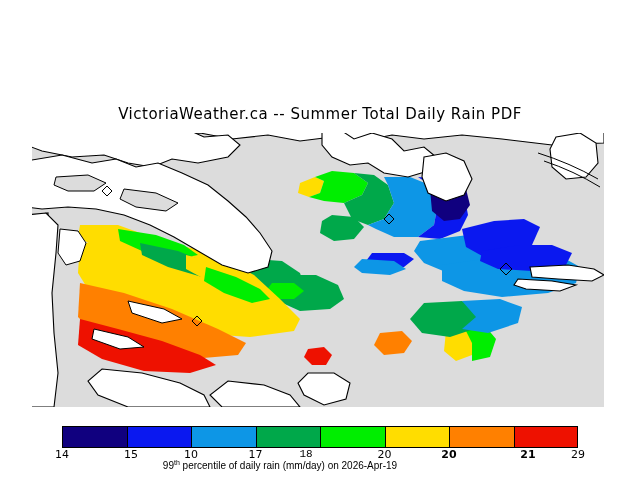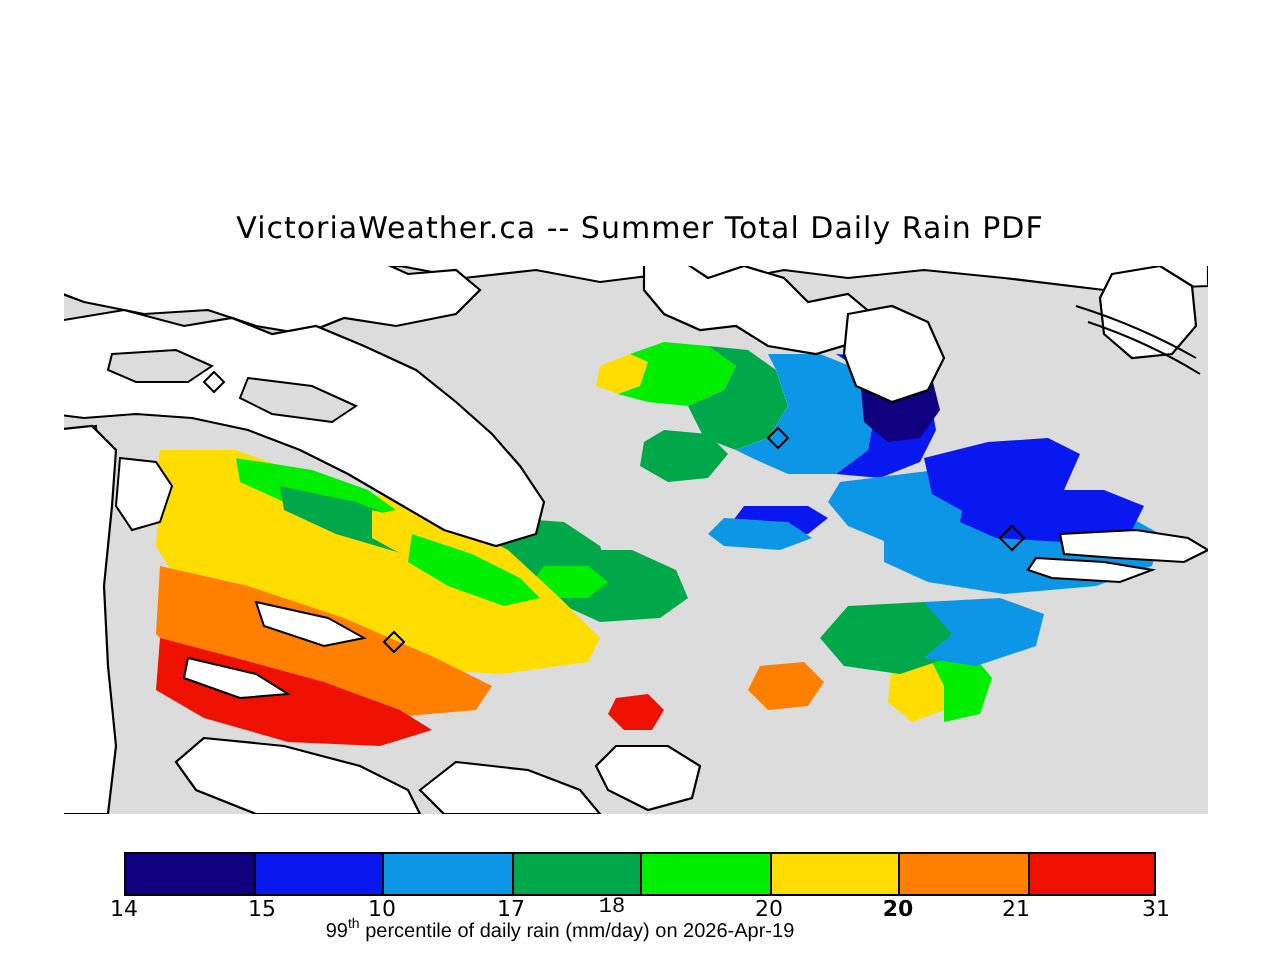--- a/index.html
+++ b/index.html
@@ -229,16 +229,16 @@
     <div class="cb-band last" title="21-22" style="left: 451.5px; width: 64.5px; background: rgb(238, 17, 0);"></div>
   </div>
 <div id="cb-ticks">
     <span class="cb-tick" style="left: 62px;">14</span>
     <span class="cb-tick" style="left: 131px;">15</span>
     <span class="cb-tick" style="left: 191px;">10</span>
     <span class="cb-tick" style="left: 255.5px; text-align: center;">17</span>
     <span class="cb-tick" style="left: 306px; font-family: Liberation Mono, monospace;">18</span>
     <span class="cb-tick" style="left: 384.5px;">20</span>
     <span class="cb-tick" style="left: 449px; font-weight: bold;">20</span>
-    <span class="cb-tick" style="left: 508px;">21</span>
-    <span class="cb-tick" style="left: 578px;">31</span>
+    <span class="cb-tick" style="left: 528px; font-weight: bold;">21</span>
+    <span class="cb-tick" style="left: 578px;">29</span>
   </div>
 <div id="cb-caption"><span>99</span><sup>th</sup><span> percentile of daily rain (mm/day) on 2026-Apr-19</span></div>
 
 </body></html>

